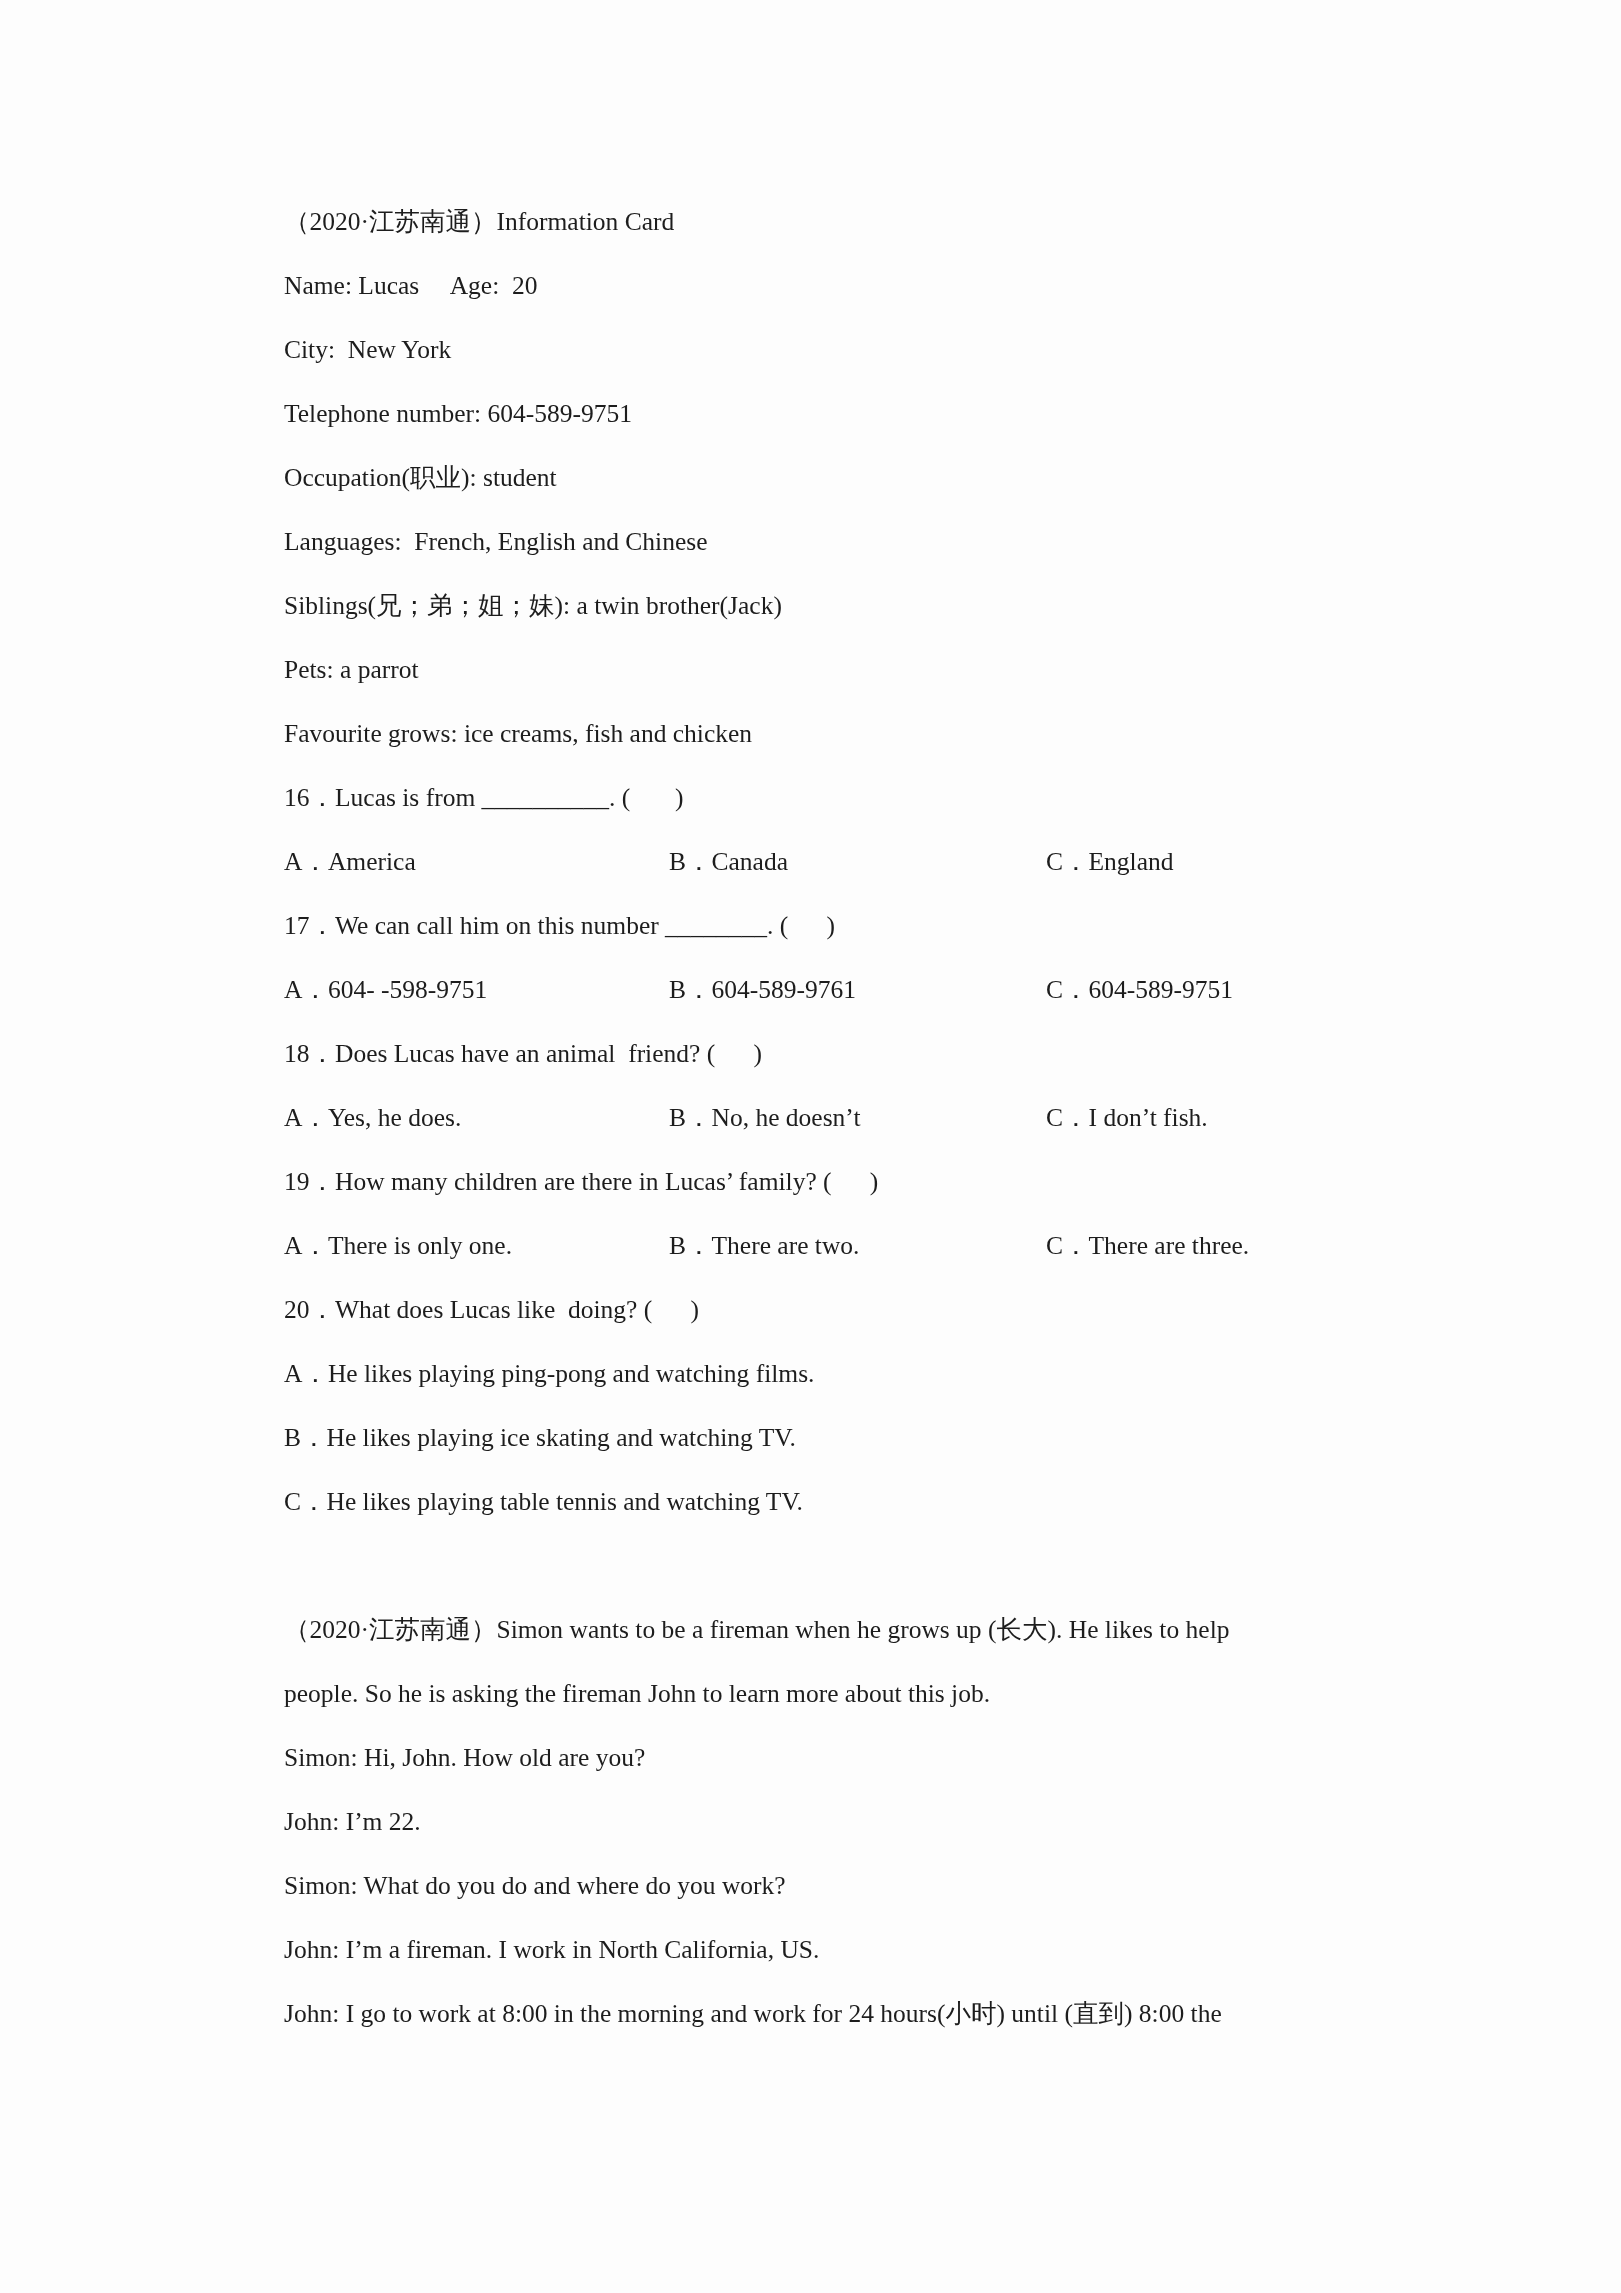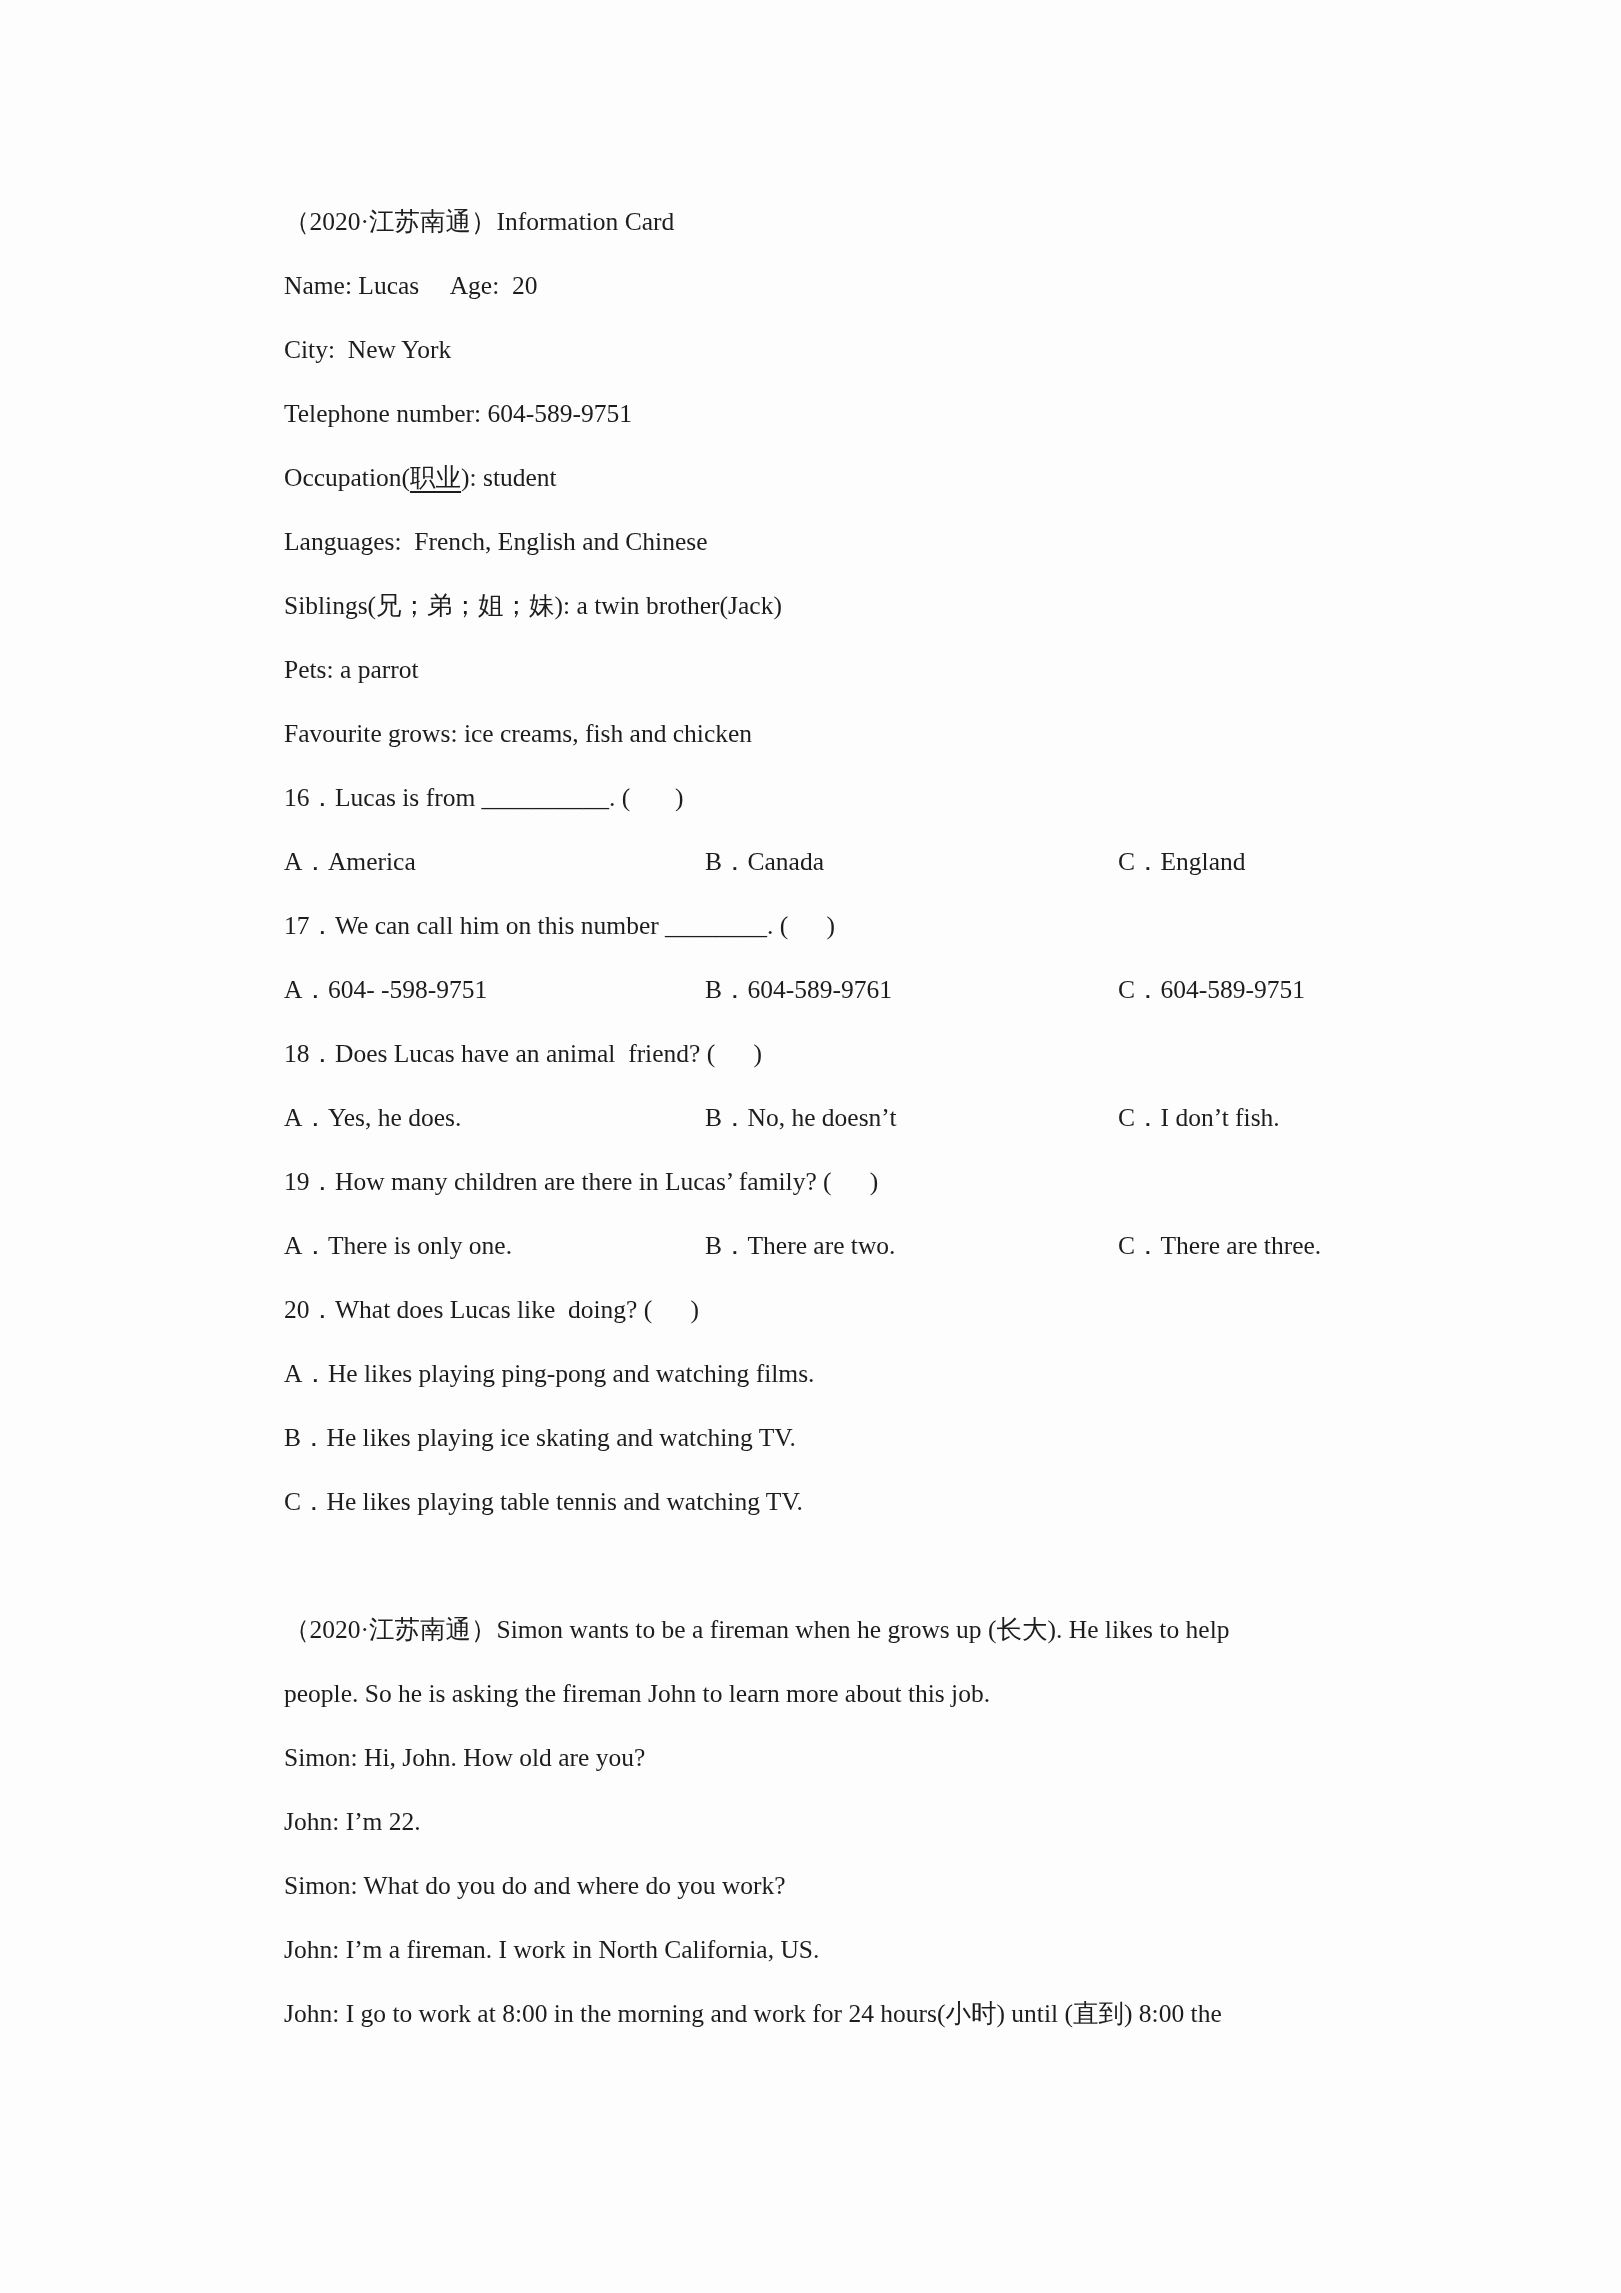--- a/index.html
+++ b/index.html
@@ -27,27 +27,25 @@
     line-height: 64px;
     margin: 0;
     white-space: pre;
   }
   .opt-row {
     height: 64px;
     line-height: 64px;
     display: grid;
     grid-template-columns: 385px 377px auto;
     white-space: pre;
-    gap: 36px;
   }
   .blank-line {
     height: 64px;
   }
   .u-term {
-    text-decoration: underline;
     text-underline-offset: 4.9px;
   }
 </style>
 </head>
 <body>
 
 <div class="page-content">
 
   <p class="line"><span>（2020·江苏南通）</span><span>Information Card</span></p>
 

